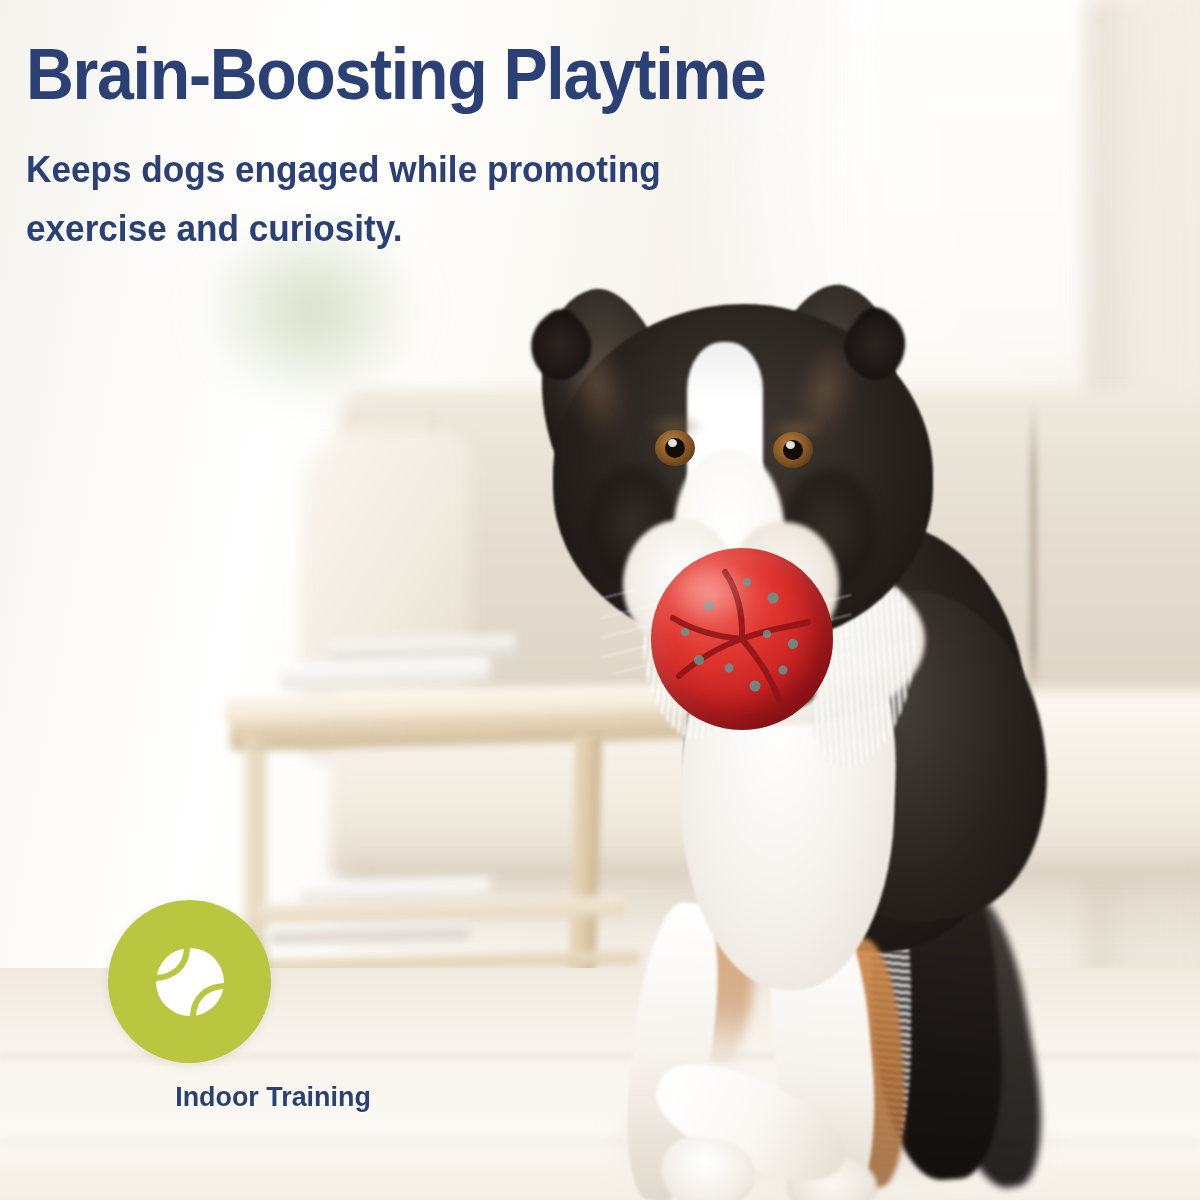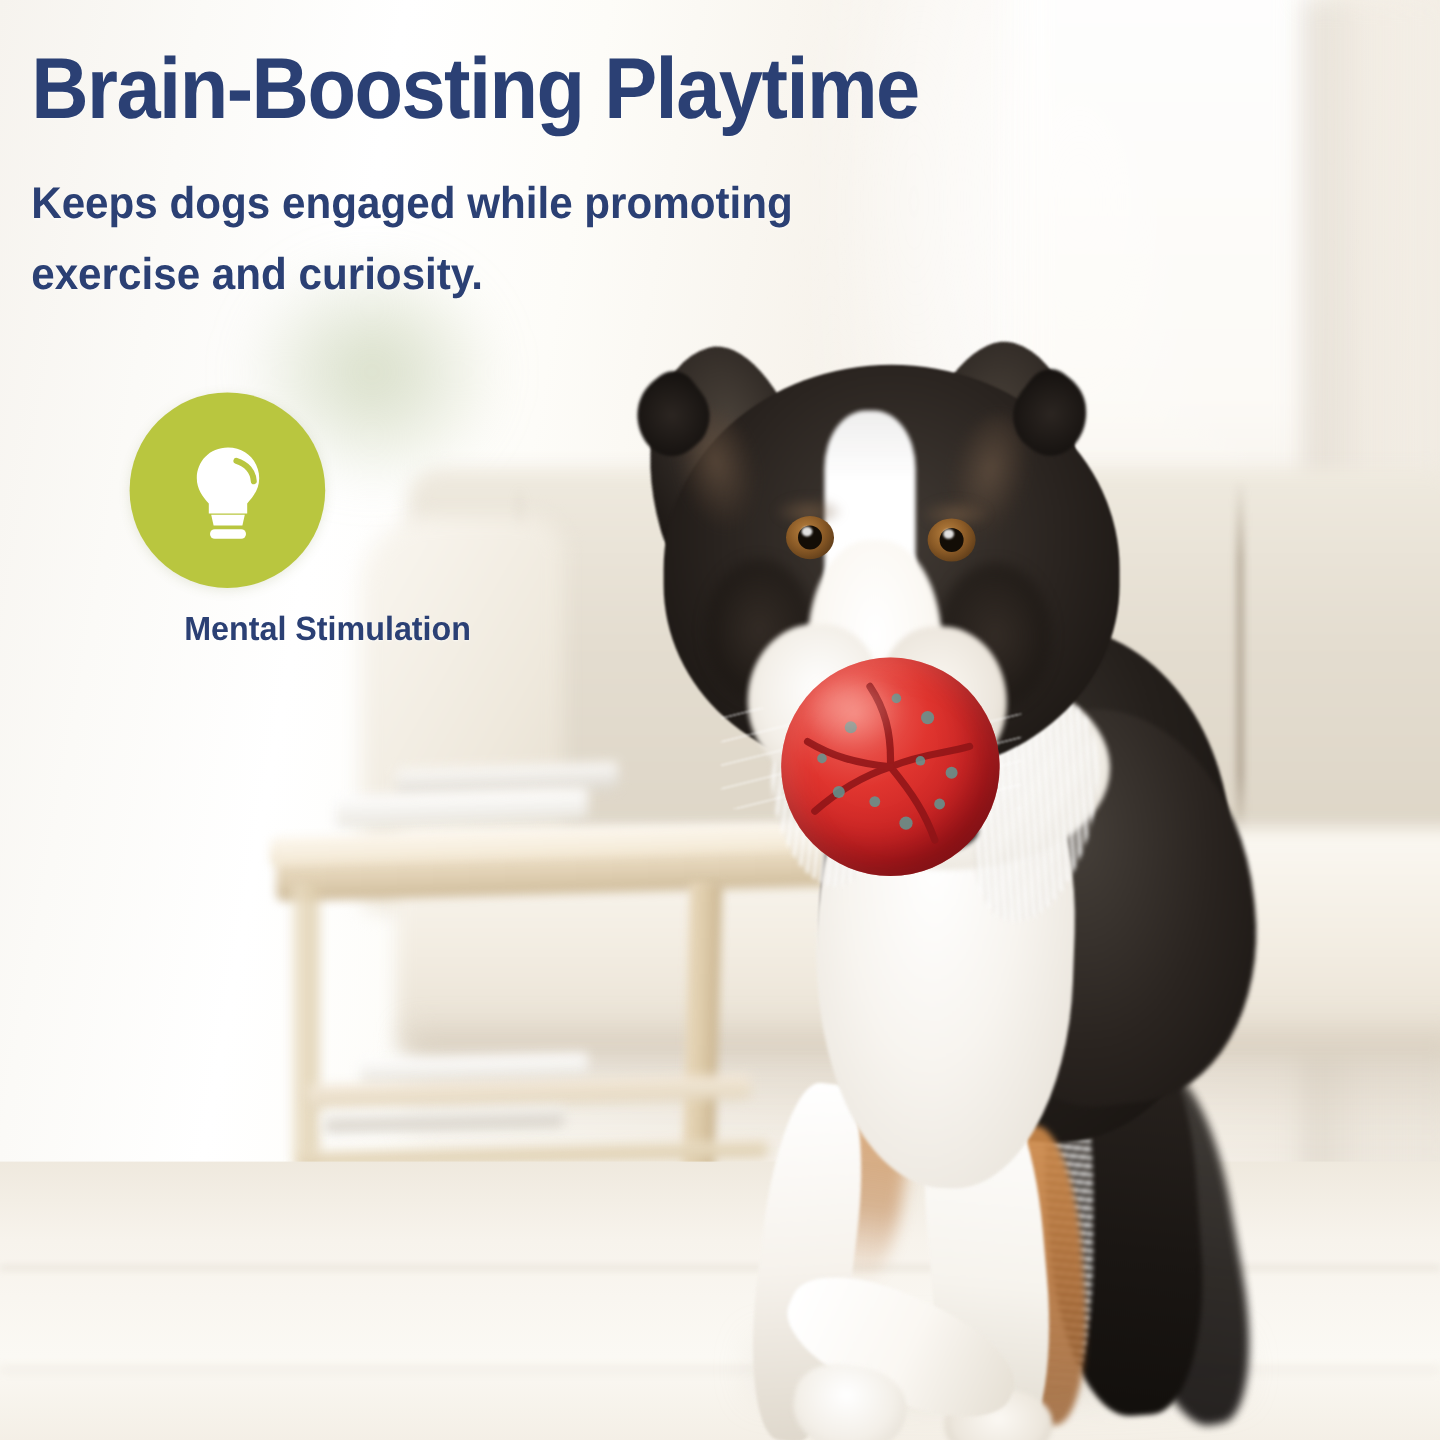--- a/index.html
+++ b/index.html
@@ -520,27 +520,28 @@
       </div>
     </div>
   </div>
 </div>
 
 <div id="content">
 
   <h1 class="headline">Brain-Boosting Playtime</h1>
   <p class="subhead">Keeps dogs engaged while promoting exercise and curiosity.</p>
 
-  <div class="feature feature-1">
+
+
+  <div class="feature feature-3">
     <div class="badge">
       <svg width="84" height="84" viewBox="0 0 84 84">
-        <path fill="#ffffff" d="M42 6 C26.5 6 16 17.8 16 31.5 C16 40.5 21 47 26 52.5 L26 61 L58 61 L58 52.5 C63 47 68 40.5 68 31.5 C68 17.8 57.5 6 42 6 Z"></path>
-        <path fill="#ffffff" d="M28 62 L56 62 L54 71 L30 71 Z"></path>
-        <rect fill="#ffffff" x="27" y="74" width="30" height="8" rx="4"></rect>
-        <path fill="none" stroke="#b9c63f" stroke-width="5" stroke-linecap="round" d="M49 17 C 57.5 19.5, 63 26, 63.5 34"></path>
+        <circle cx="42" cy="42" r="34" fill="#ffffff"></circle>
+        <g fill="none" stroke="#b9c63f" stroke-width="6" stroke-linecap="round">
+          <path d="M8.5 38 C 26 37, 38 26, 39 8.5"></path>
+          <path d="M45 75.5 C 46 58, 58 47, 75.5 46"></path>
+        </g>
       </svg>
     </div>
-    <div class="feature-label">Mental Stimulation</div>
+    <div class="feature-label">Indoor Training</div>
   </div>
 
-
-
 </div>
 
 </body></html>

